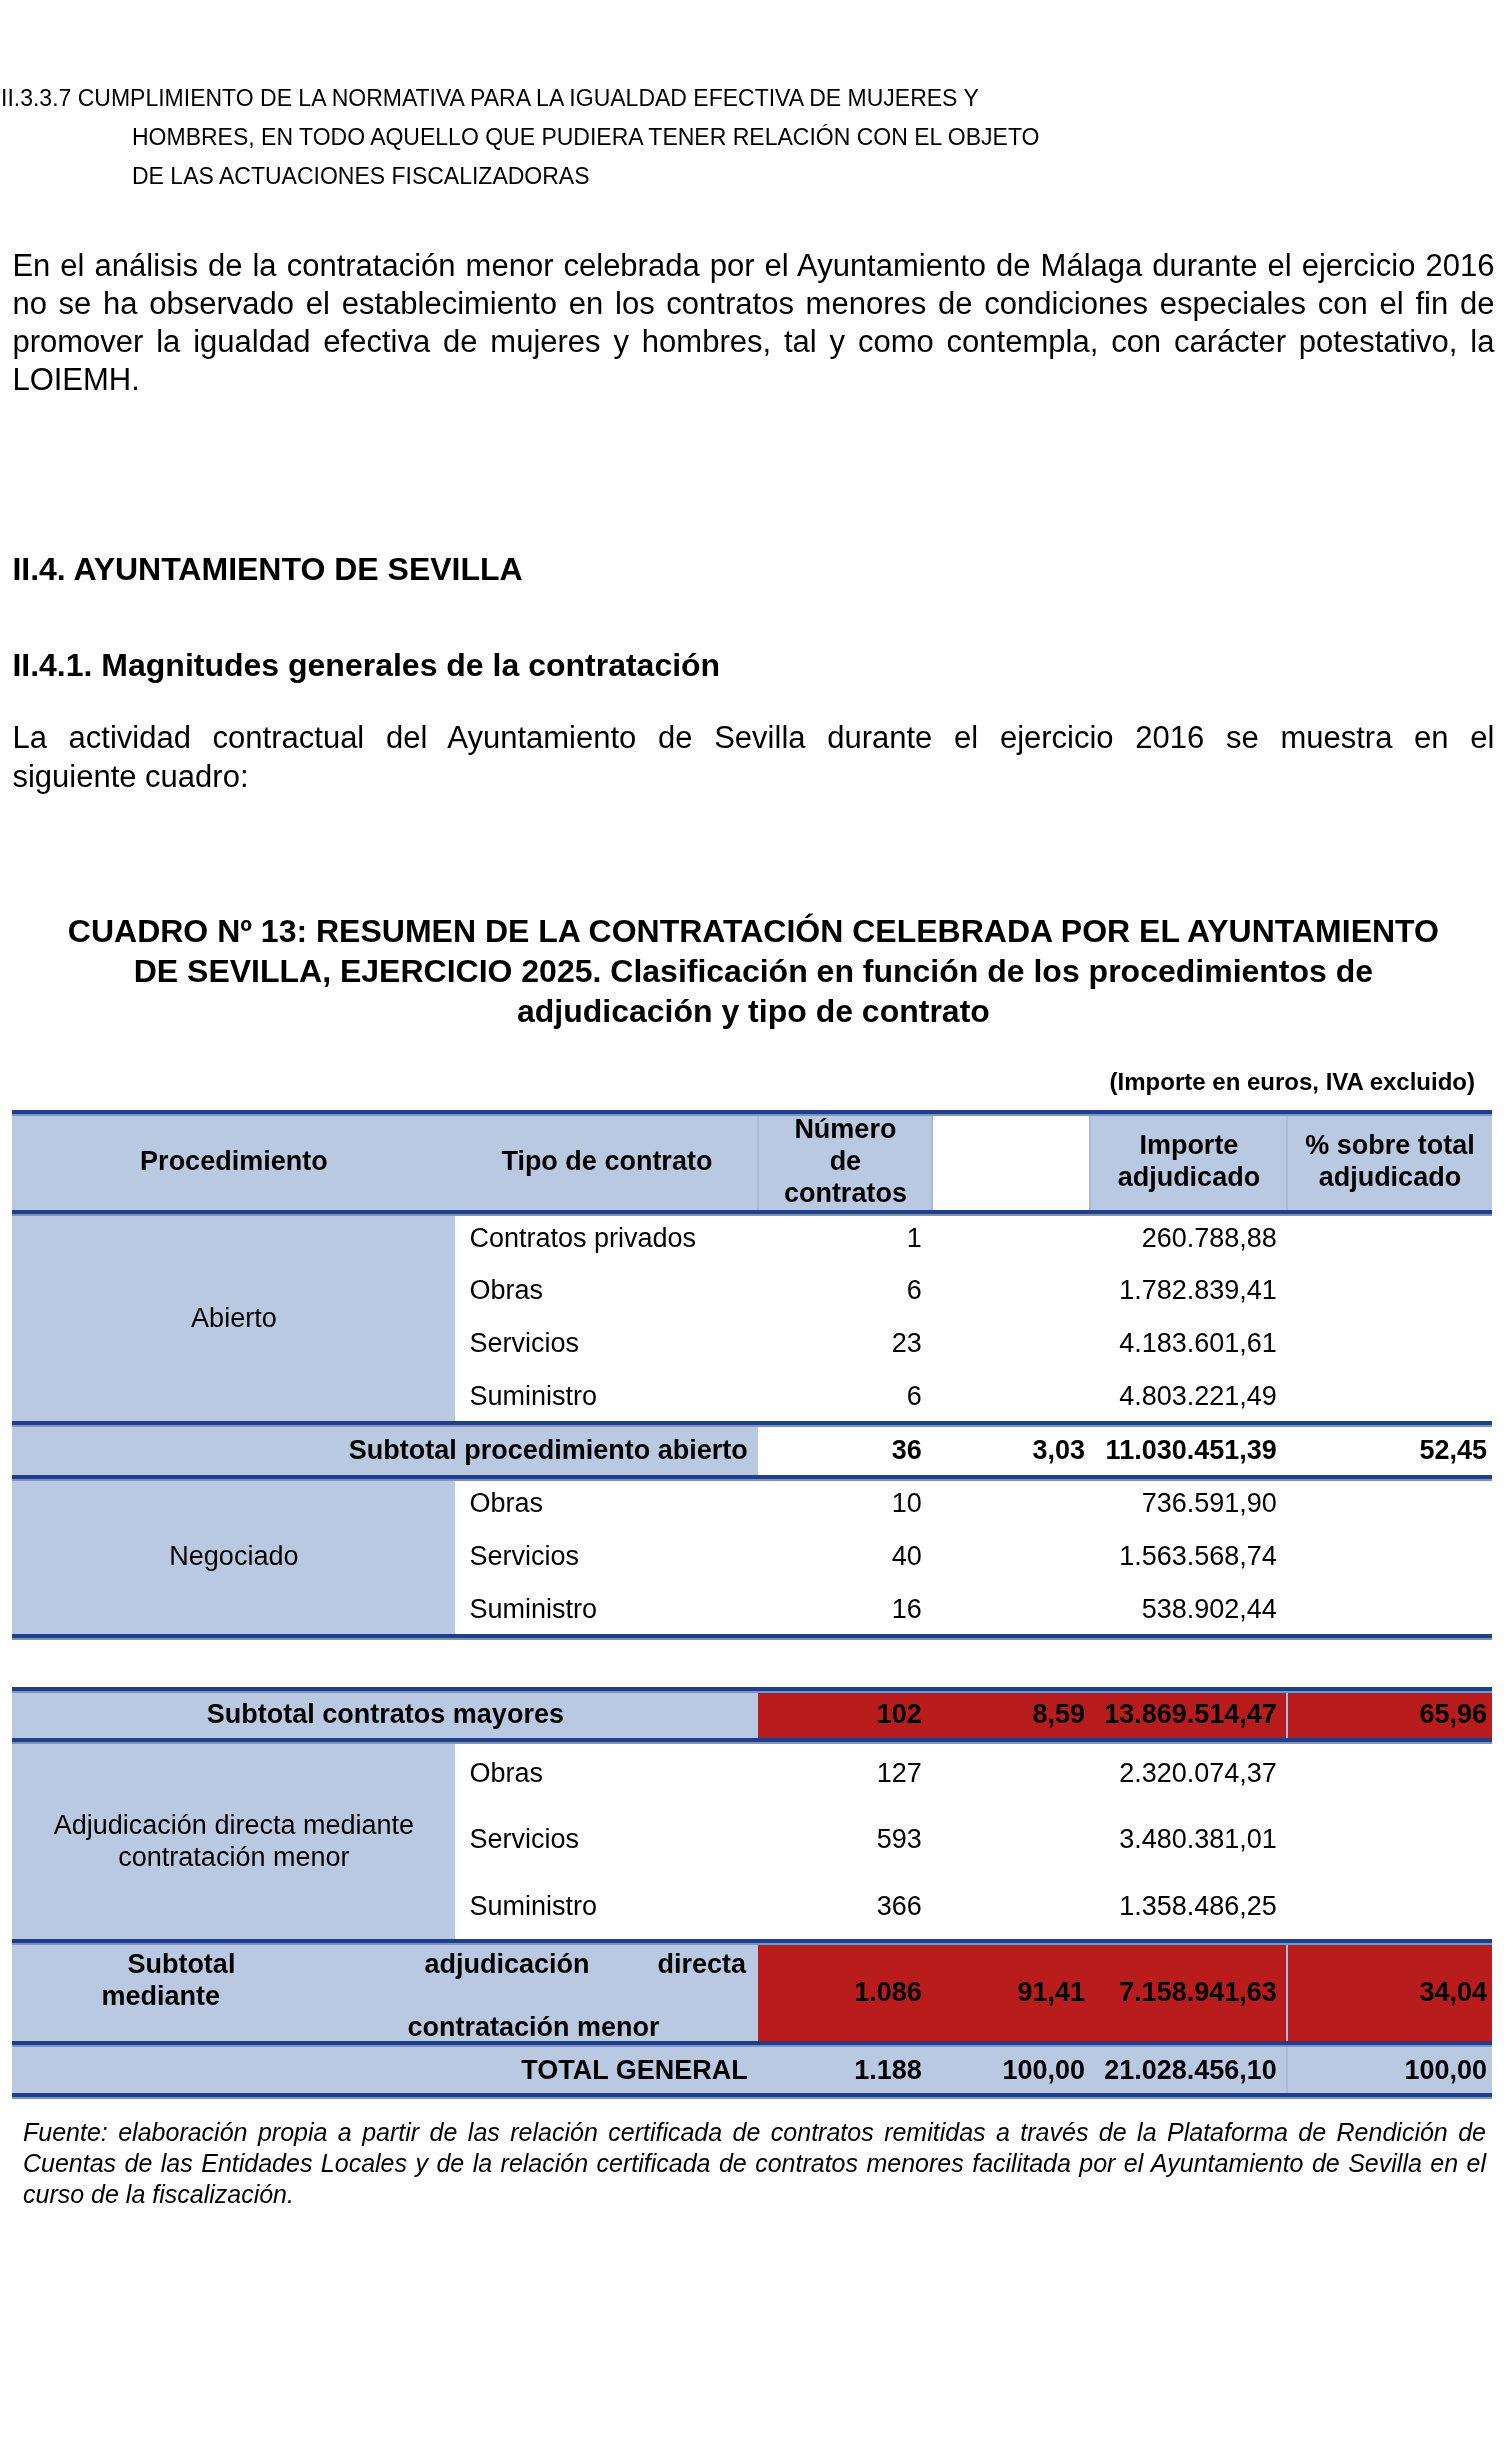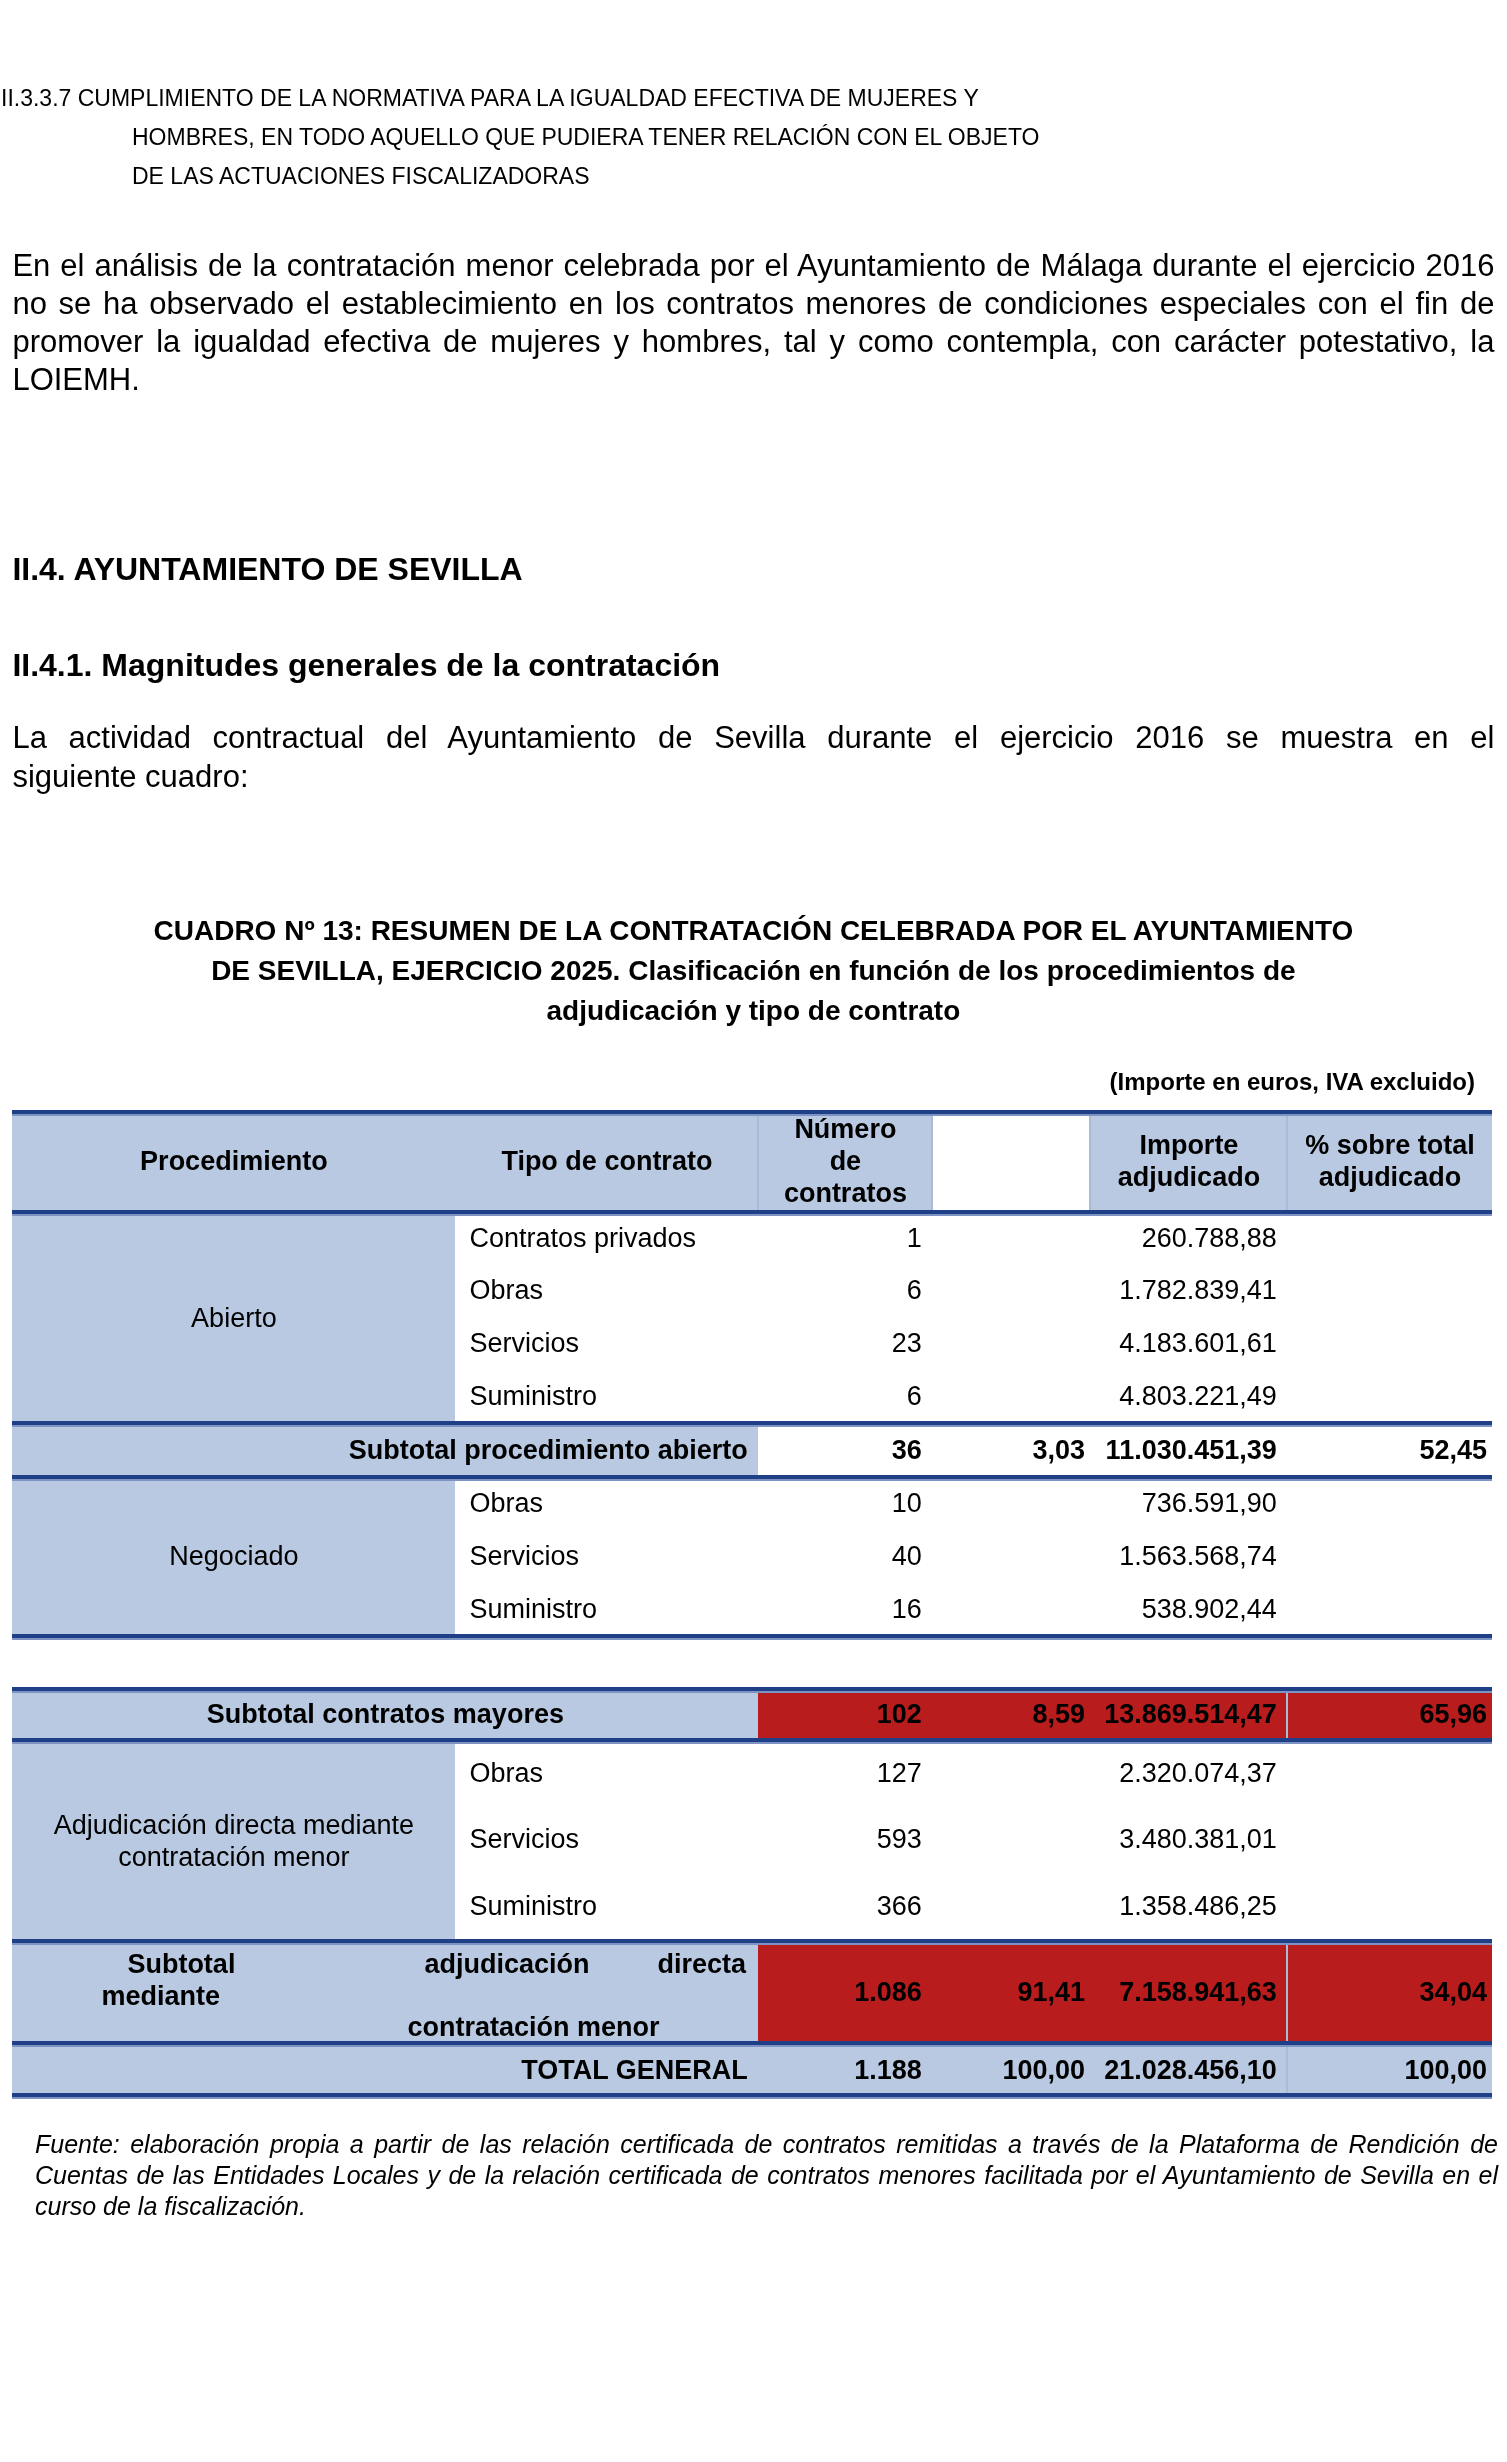--- a/index.html
+++ b/index.html
@@ -4,21 +4,21 @@
   <style>
     html, body { margin: 0; padding: 0; background: #ffffff; }
     body { width: 1507px; height: 2462px; position: relative; font-family: "Liberation Sans", sans-serif; color: #000; overflow: hidden; }
     .abs { position: absolute; }
     .heading1 { left: 1px; top: 71px; width: 1481px; font-size: 23px; line-height: 39px; margin-top: 8px; }
     .heading1 .l2 { padding-left: 131px; }
     .para1 { left: 12.4px; top: 247px; width: 1482px; font-size: 31px; line-height: 38px; text-align: justify; }
     .h-sec { left: 12.4px; font-weight: bold; font-size: 32px; line-height: 39px; }
     .para2 { left: 12.4px; top: 718px; width: 1482px; font-size: 31px; line-height: 39px; text-align: justify; text-align-last: left; }
     .para2 .line1 { display: block; text-align: justify; text-align-last: justify; }
-    .cuadro { left: 12.4px; top: 911px; width: 1482px; text-align: center; font-weight: bold; font-size: 28px; line-height: 40px; }
+    .cuadro { left: 12.4px; top: 911px; width: 1482px; text-align: center; font-weight: bold; font-size: 32px; line-height: 40px; }
     .note { right: 32px; top: 1067px; font-weight: bold; font-size: 24px; line-height: 30px; }
     .fuente { left: 23px; top: 2117px; width: 1463px; font-style: italic; font-size: 25px; line-height: 31px; text-align: justify; }
 
     
     .tbl { position: absolute; left: 12.4px; top: 1110px; width: 1480px; height: 986px; }
     .cell { position: absolute; box-sizing: border-box; font-size: 27px; line-height: 32px; display: flex; align-items: center; }
     .blue { background: #b8c9e1; }
     .blue2 { background: #b91c1c; }
     .bold { font-weight: bold; }
     .hline { position: absolute; left: 0; width: 1480px; height: 4.4px; background: #1f3f86; }
@@ -177,14 +177,14 @@
   <div class="hline" style="top:311px"></div>
   <div class="hline" style="top:365px"></div>
   <div class="hline" style="top:524px"></div>
   <div class="hline" style="top:577px"></div>
   <div class="hline" style="top:628px"></div>
   <div class="hline" style="top:829px"></div>
   <div class="hline" style="top:931px"></div>
   <div class="hline" style="top:983px"></div>
 </div>
 
-<p class="abs fuente" style="margin:12px">Fuente: elaboración propia a partir de las relación certificada de contratos remitidas a través de la Plataforma de Rendición de Cuentas de las Entidades Locales y de la relación certificada de contratos menores facilitada por el Ayuntamiento de Sevilla en el curso de la fiscalización.</p>
+<p class="abs fuente" style="margin:0">Fuente: elaboración propia a partir de las relación certificada de contratos remitidas a través de la Plataforma de Rendición de Cuentas de las Entidades Locales y de la relación certificada de contratos menores facilitada por el Ayuntamiento de Sevilla en el curso de la fiscalización.</p>
 
 
 </body></html>

